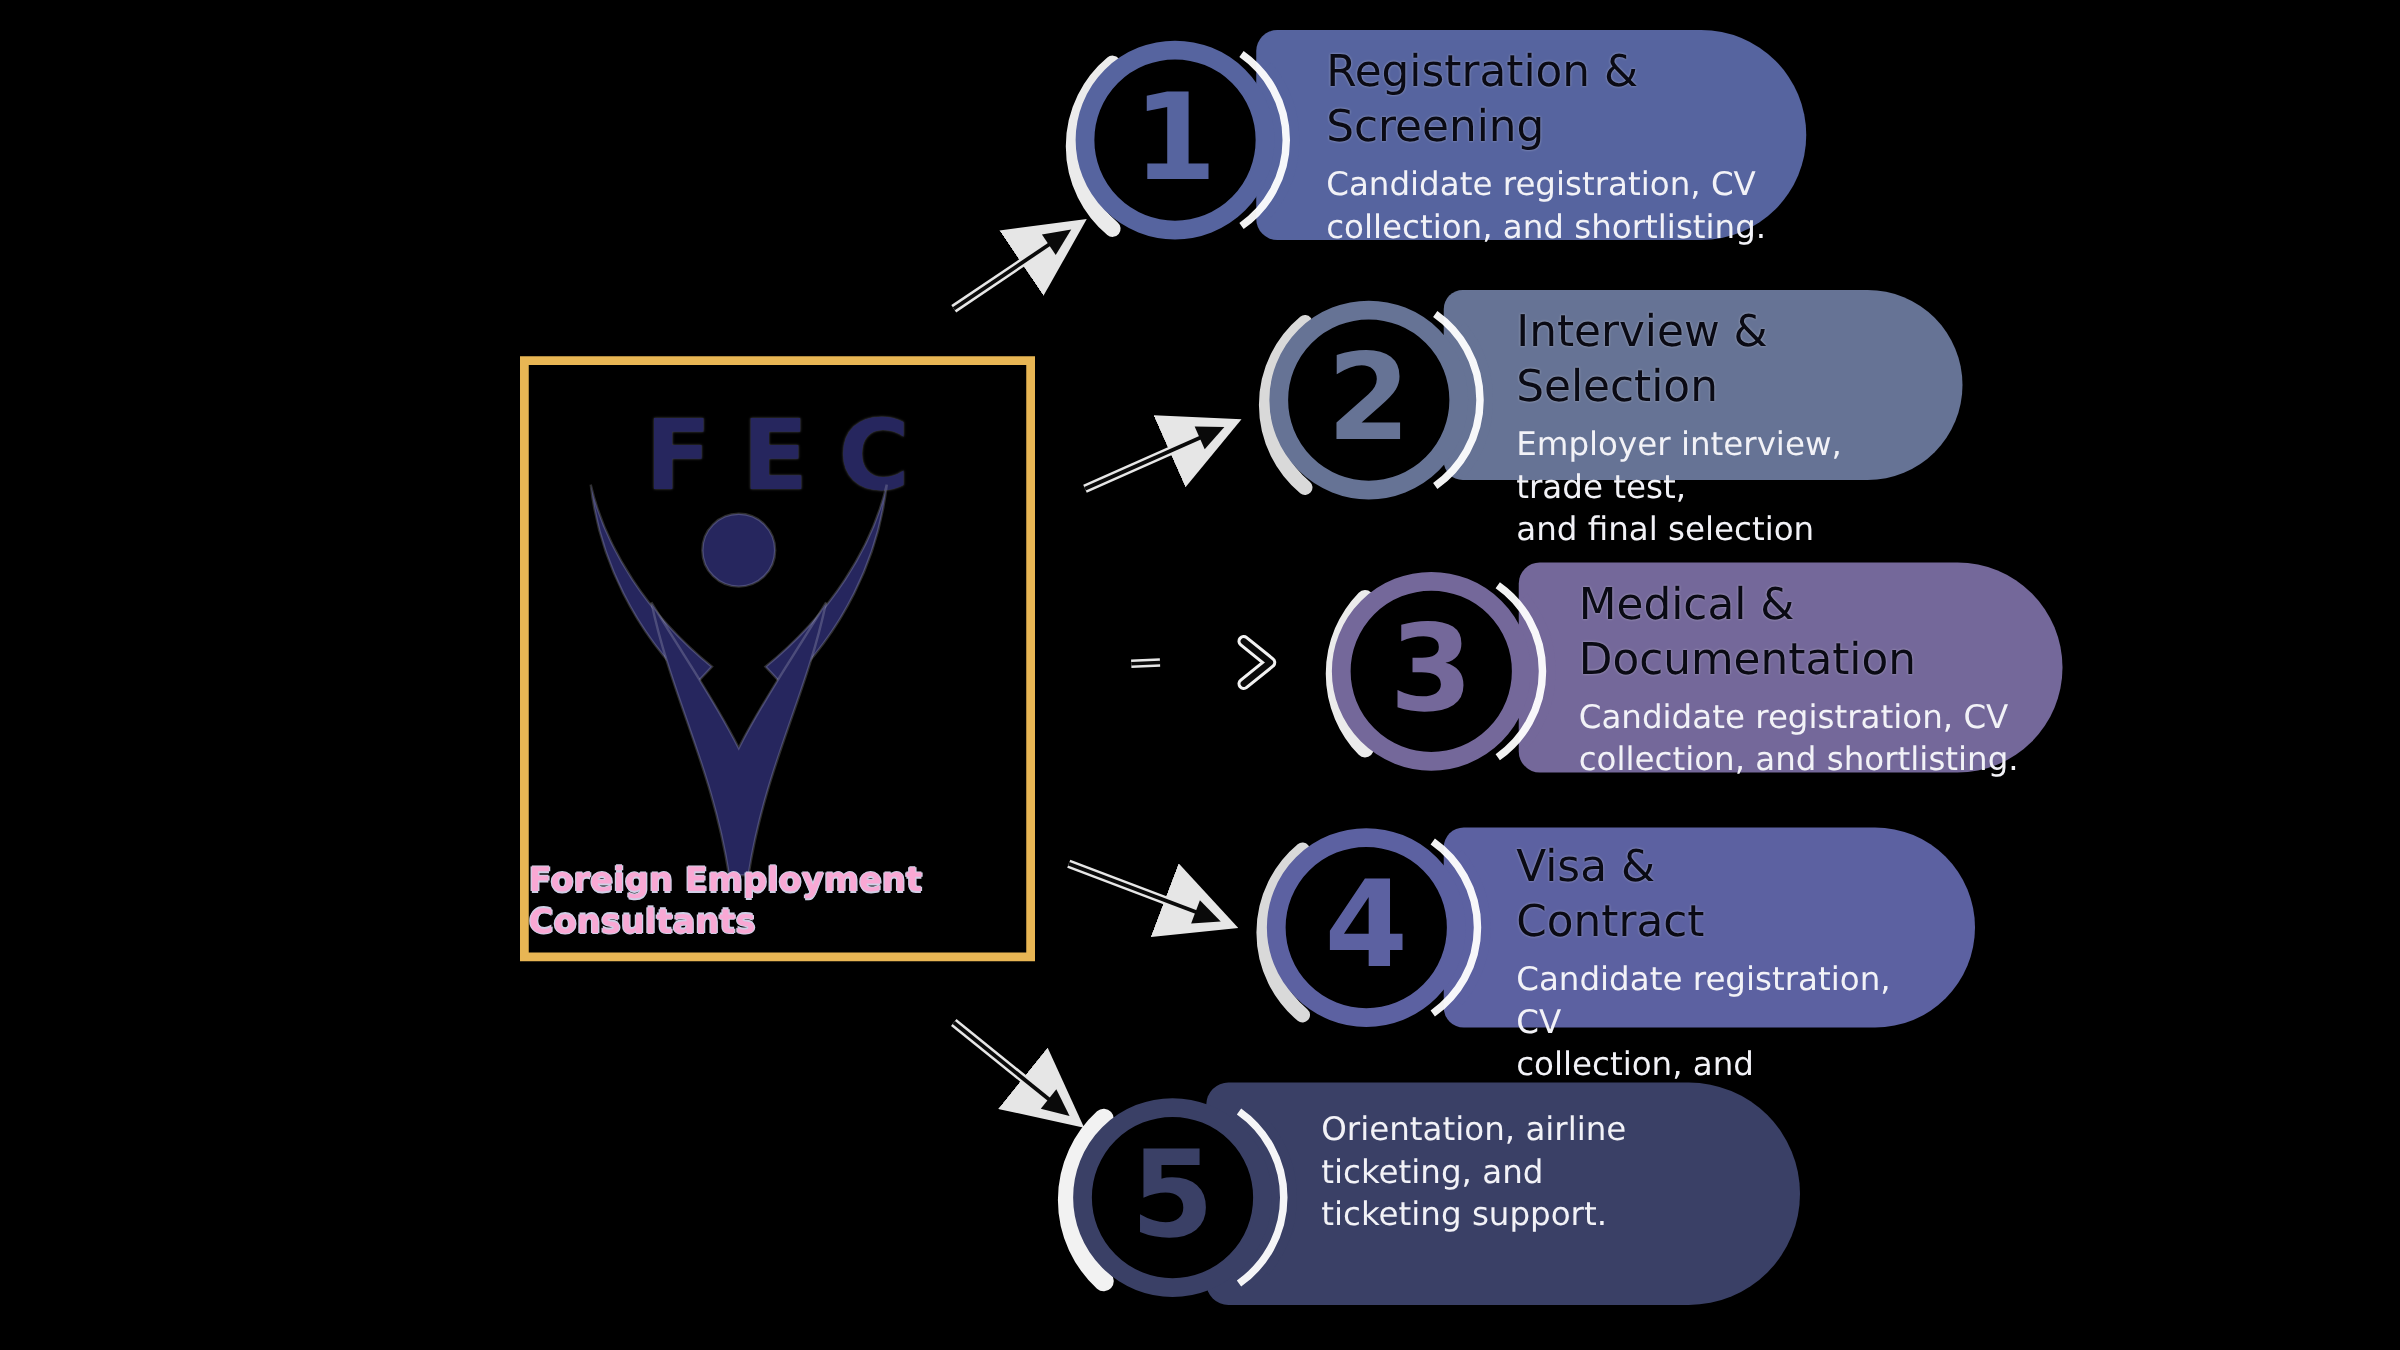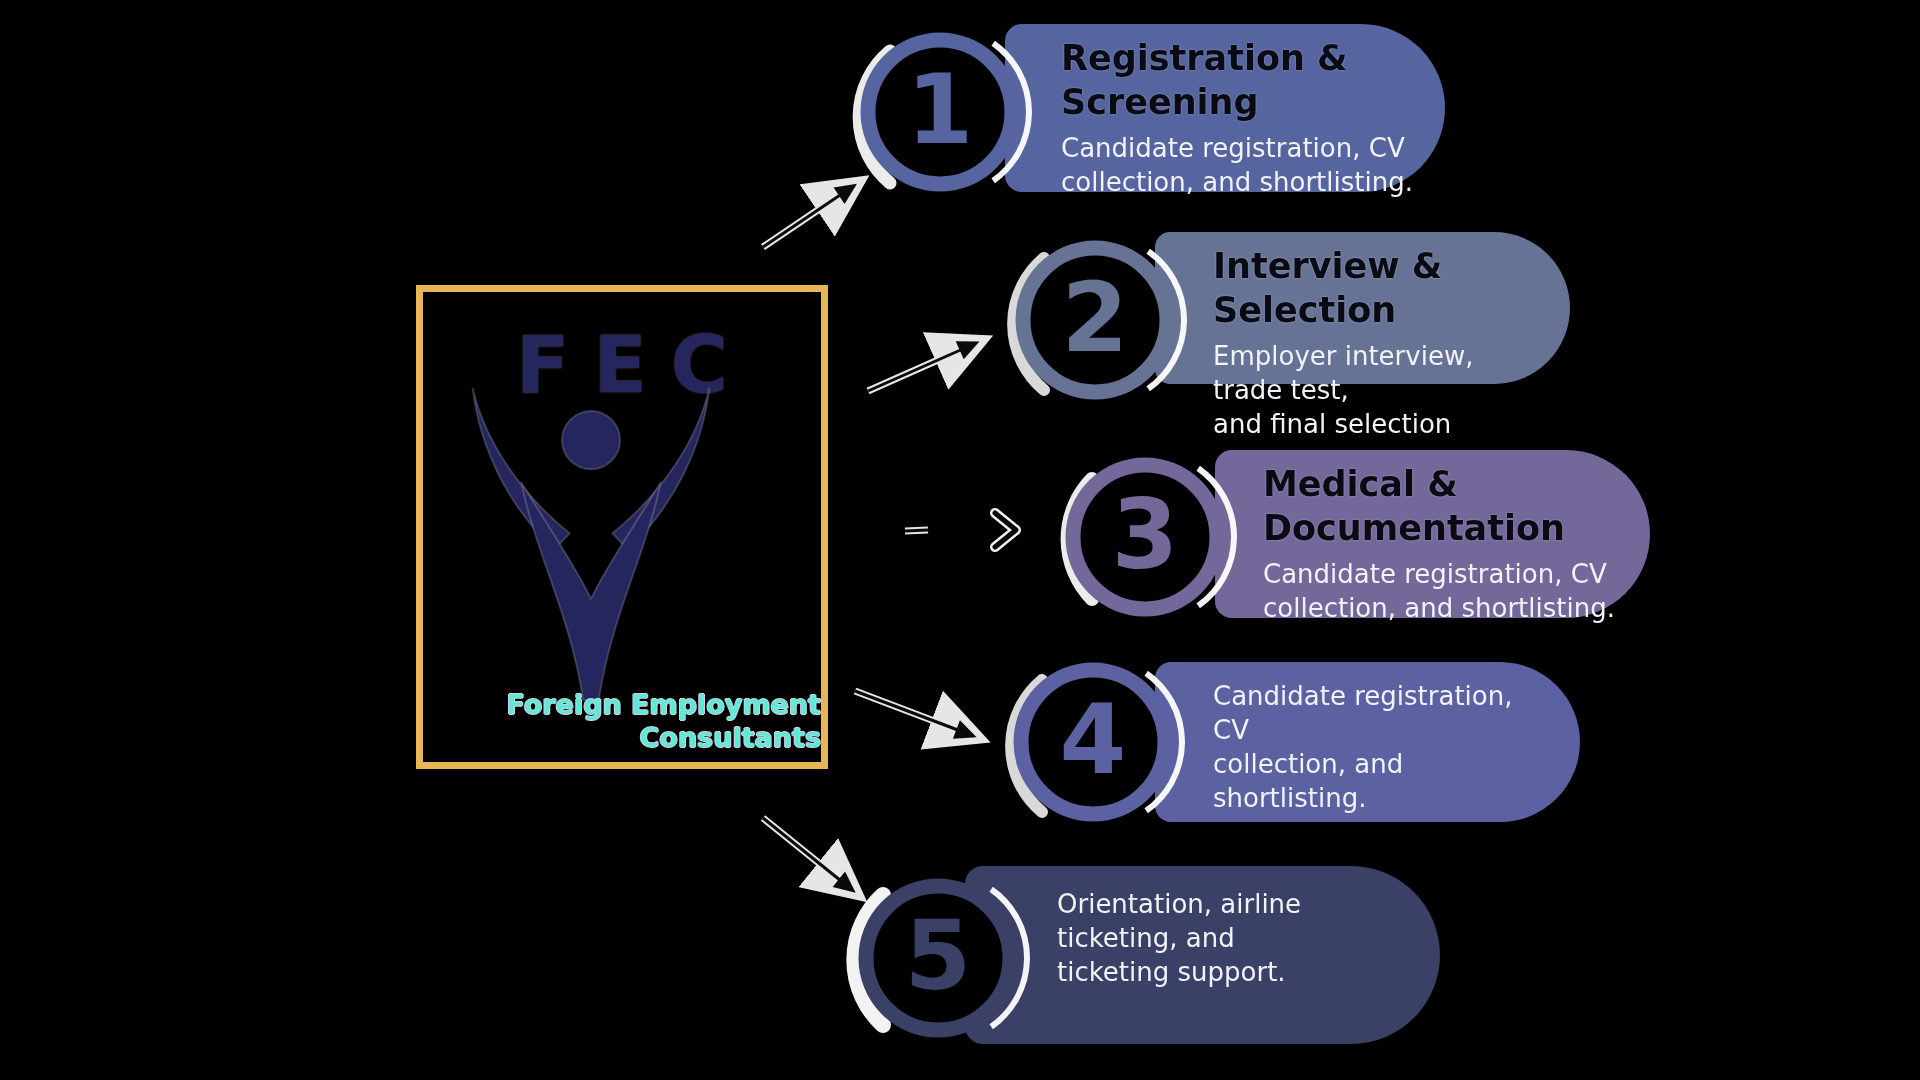--- a/index.html
+++ b/index.html
@@ -14,33 +14,33 @@
     border:7px solid #E8B654;box-sizing:border-box;background:#000;
   }
   .logo-acronym{
     position:absolute;left:0;right:0;top:28px;text-align:center;
     font-size:78px;font-weight:700;color:#26265E;letter-spacing:24px;
     padding-left:24px;
     text-shadow:0 0 2px rgba(255,255,255,.35);
   }
   .logo-figure{position:absolute;left:18px;top:88px;}
   .logo-name{
-    position:absolute;left:0;right:0;top:396px;text-align:right;
-    font-size:27px;font-weight:700;color:#5eead4;line-height:33px;
+    position:absolute;left:0;right:0;top:396px;text-align:left;
+    font-size:27px;font-weight:700;color:#f9a8d4;line-height:33px;
     text-shadow:1px 0 0 #cfcfe6,-1px 0 0 #cfcfe6,0 1px 0 #cfcfe6,0 -1px 0 #cfcfe6;
   }
   
   .step{position:absolute;}
   .card{
     position:absolute;background:var(--c);
     border-radius:18px 90px 90px 18px;
     box-sizing:border-box;color:var(--title-c);
   }
   .card .title{
-    font-weight:700;font-size:35px;line-height:44px;color:var(--title-c);
+    font-weight:400;font-size:35px;line-height:44px;color:var(--title-c);
     text-shadow:0 0 2px rgba(255,255,255,.45);
   }
   .card .desc{
     margin-top:7px;font-size:26px;line-height:34px;color:var(--desc-c);font-weight:400;
   }
   .badge{position:absolute;width:210px;height:210px;}
   .badge svg{display:block;}
   .badge text{
     font-family:"DejaVu Sans",sans-serif;font-weight:700;font-size:96px;
   }
@@ -175,20 +175,24 @@
         <path d="M153.2,36.2 A84,84 0 0 1 153.2,173.8" fill="none" stroke="#ffffff" stroke-width="6" opacity="0.95" transform="translate(5,0)"></path>
         <path d="M176.2,45.2 A93,93 0 0 1 176.2,164.8" fill="none" stroke="currentColor" stroke-width="7" transform="translate(3,0)"></path>
         <text x="109" y="140" text-anchor="middle" fill="rgba(0,0,0,0.55)">3</text>
         <text x="105" y="136" text-anchor="middle" fill="currentColor">3</text>
       </svg>
     </div>
   </section>
 
   <section class="step step4" style="--c: #5C61A1;">
     <div class="card">
+      <div class="title">
+        <div>Visa &amp;</div>
+        <div>Contract</div>
+      </div>
       <div class="desc">
         <div>Candidate registration, CV</div>
         <div>collection, and shortlisting.</div>
       </div>
     </div>
     <div class="badge">
       <svg width="210" height="210" viewBox="0 0 210 210" style="color:var(--c)">
         <path d="M50,39 A86,86 0 0 0 50,171" fill="none" stroke="#ffffff" stroke-width="12" stroke-linecap="round" opacity="0.85" transform="translate(4,4)"></path>
         <circle cx="105" cy="105" r="72" fill="#000" stroke="currentColor" stroke-width="15"></circle>
         <path d="M153.2,36.2 A84,84 0 0 1 153.2,173.8" fill="none" stroke="#ffffff" stroke-width="6" opacity="0.95" transform="translate(5,0)"></path>

